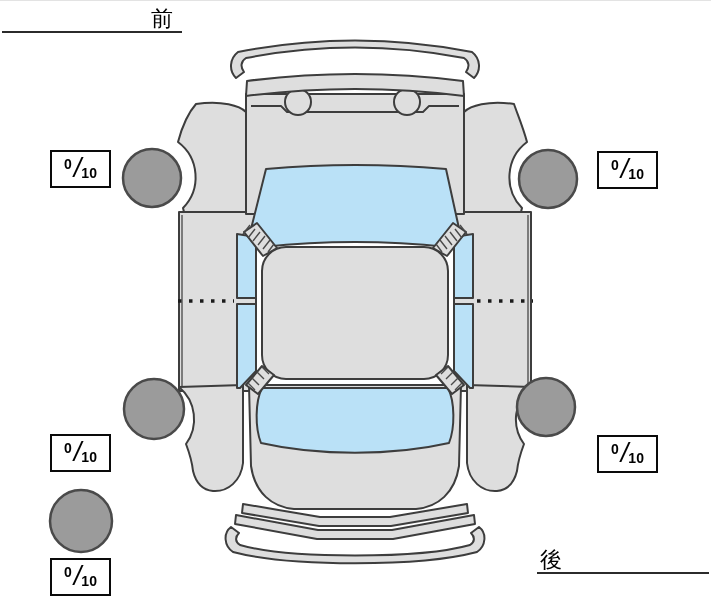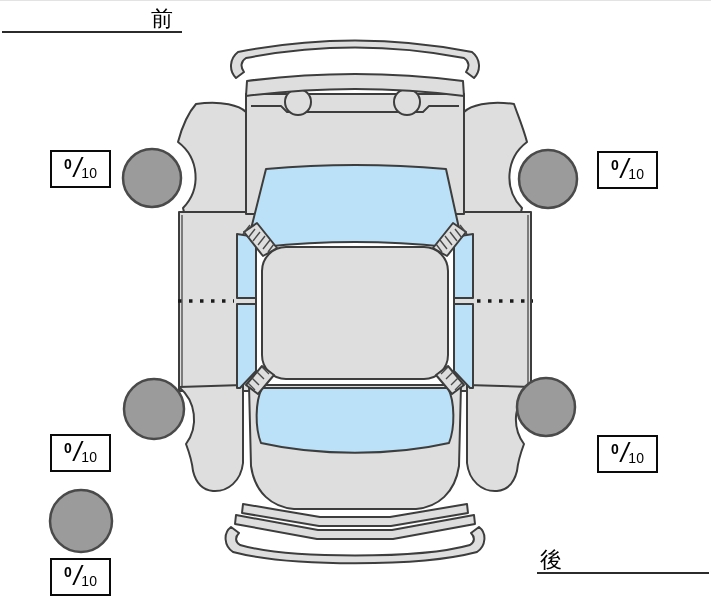--- a/index.html
+++ b/index.html
@@ -29,21 +29,21 @@
   .dir-label.rear{left:537px;top:543px;width:169px;height:28px;justify-content:flex-start;padding-left:3px;}
 
   
   .rating-box{
     position:absolute;width:61px;height:38px;box-sizing:border-box;
     background:#ffffff;border:2px solid var(--box_border);
     display:flex;align-items:center;justify-content:center;
   }
   .rating-box .rv{font-size:14px;font-weight:600;transform:translateY(-5px);margin-right:2px;}
   .rating-box .rs{font-size:27px;font-style:italic;font-weight:500;line-height:1;transform:translateY(-1px);}
-  .rating-box .rd{font-size:14px;font-weight:400;transform:translateY(4px);}
+  .rating-box .rd{font-size:14px;font-weight:700;transform:translateY(4px);}
 
   
   .body-fill{fill:var(--body);stroke:var(--outline);stroke-width:2;stroke-linejoin:round;}
   .glass{fill:var(--window);stroke:var(--outline);stroke-width:2;stroke-linejoin:round;}
   .tire{fill:var(--tire);stroke:#4a4a4a;stroke-width:2.5;}
   .seam{fill:none;stroke:var(--outline);stroke-width:1.8;stroke-linejoin:round;}
   .thin{fill:none;stroke:#5a5a5a;stroke-width:1.5;}
   .dots{fill:none;stroke:#1a1a1a;stroke-width:3.5;stroke-dasharray:3.5 7.5;}
   .hatch{fill:none;stroke:#4a4a4a;stroke-width:1.4;}
 </style>

